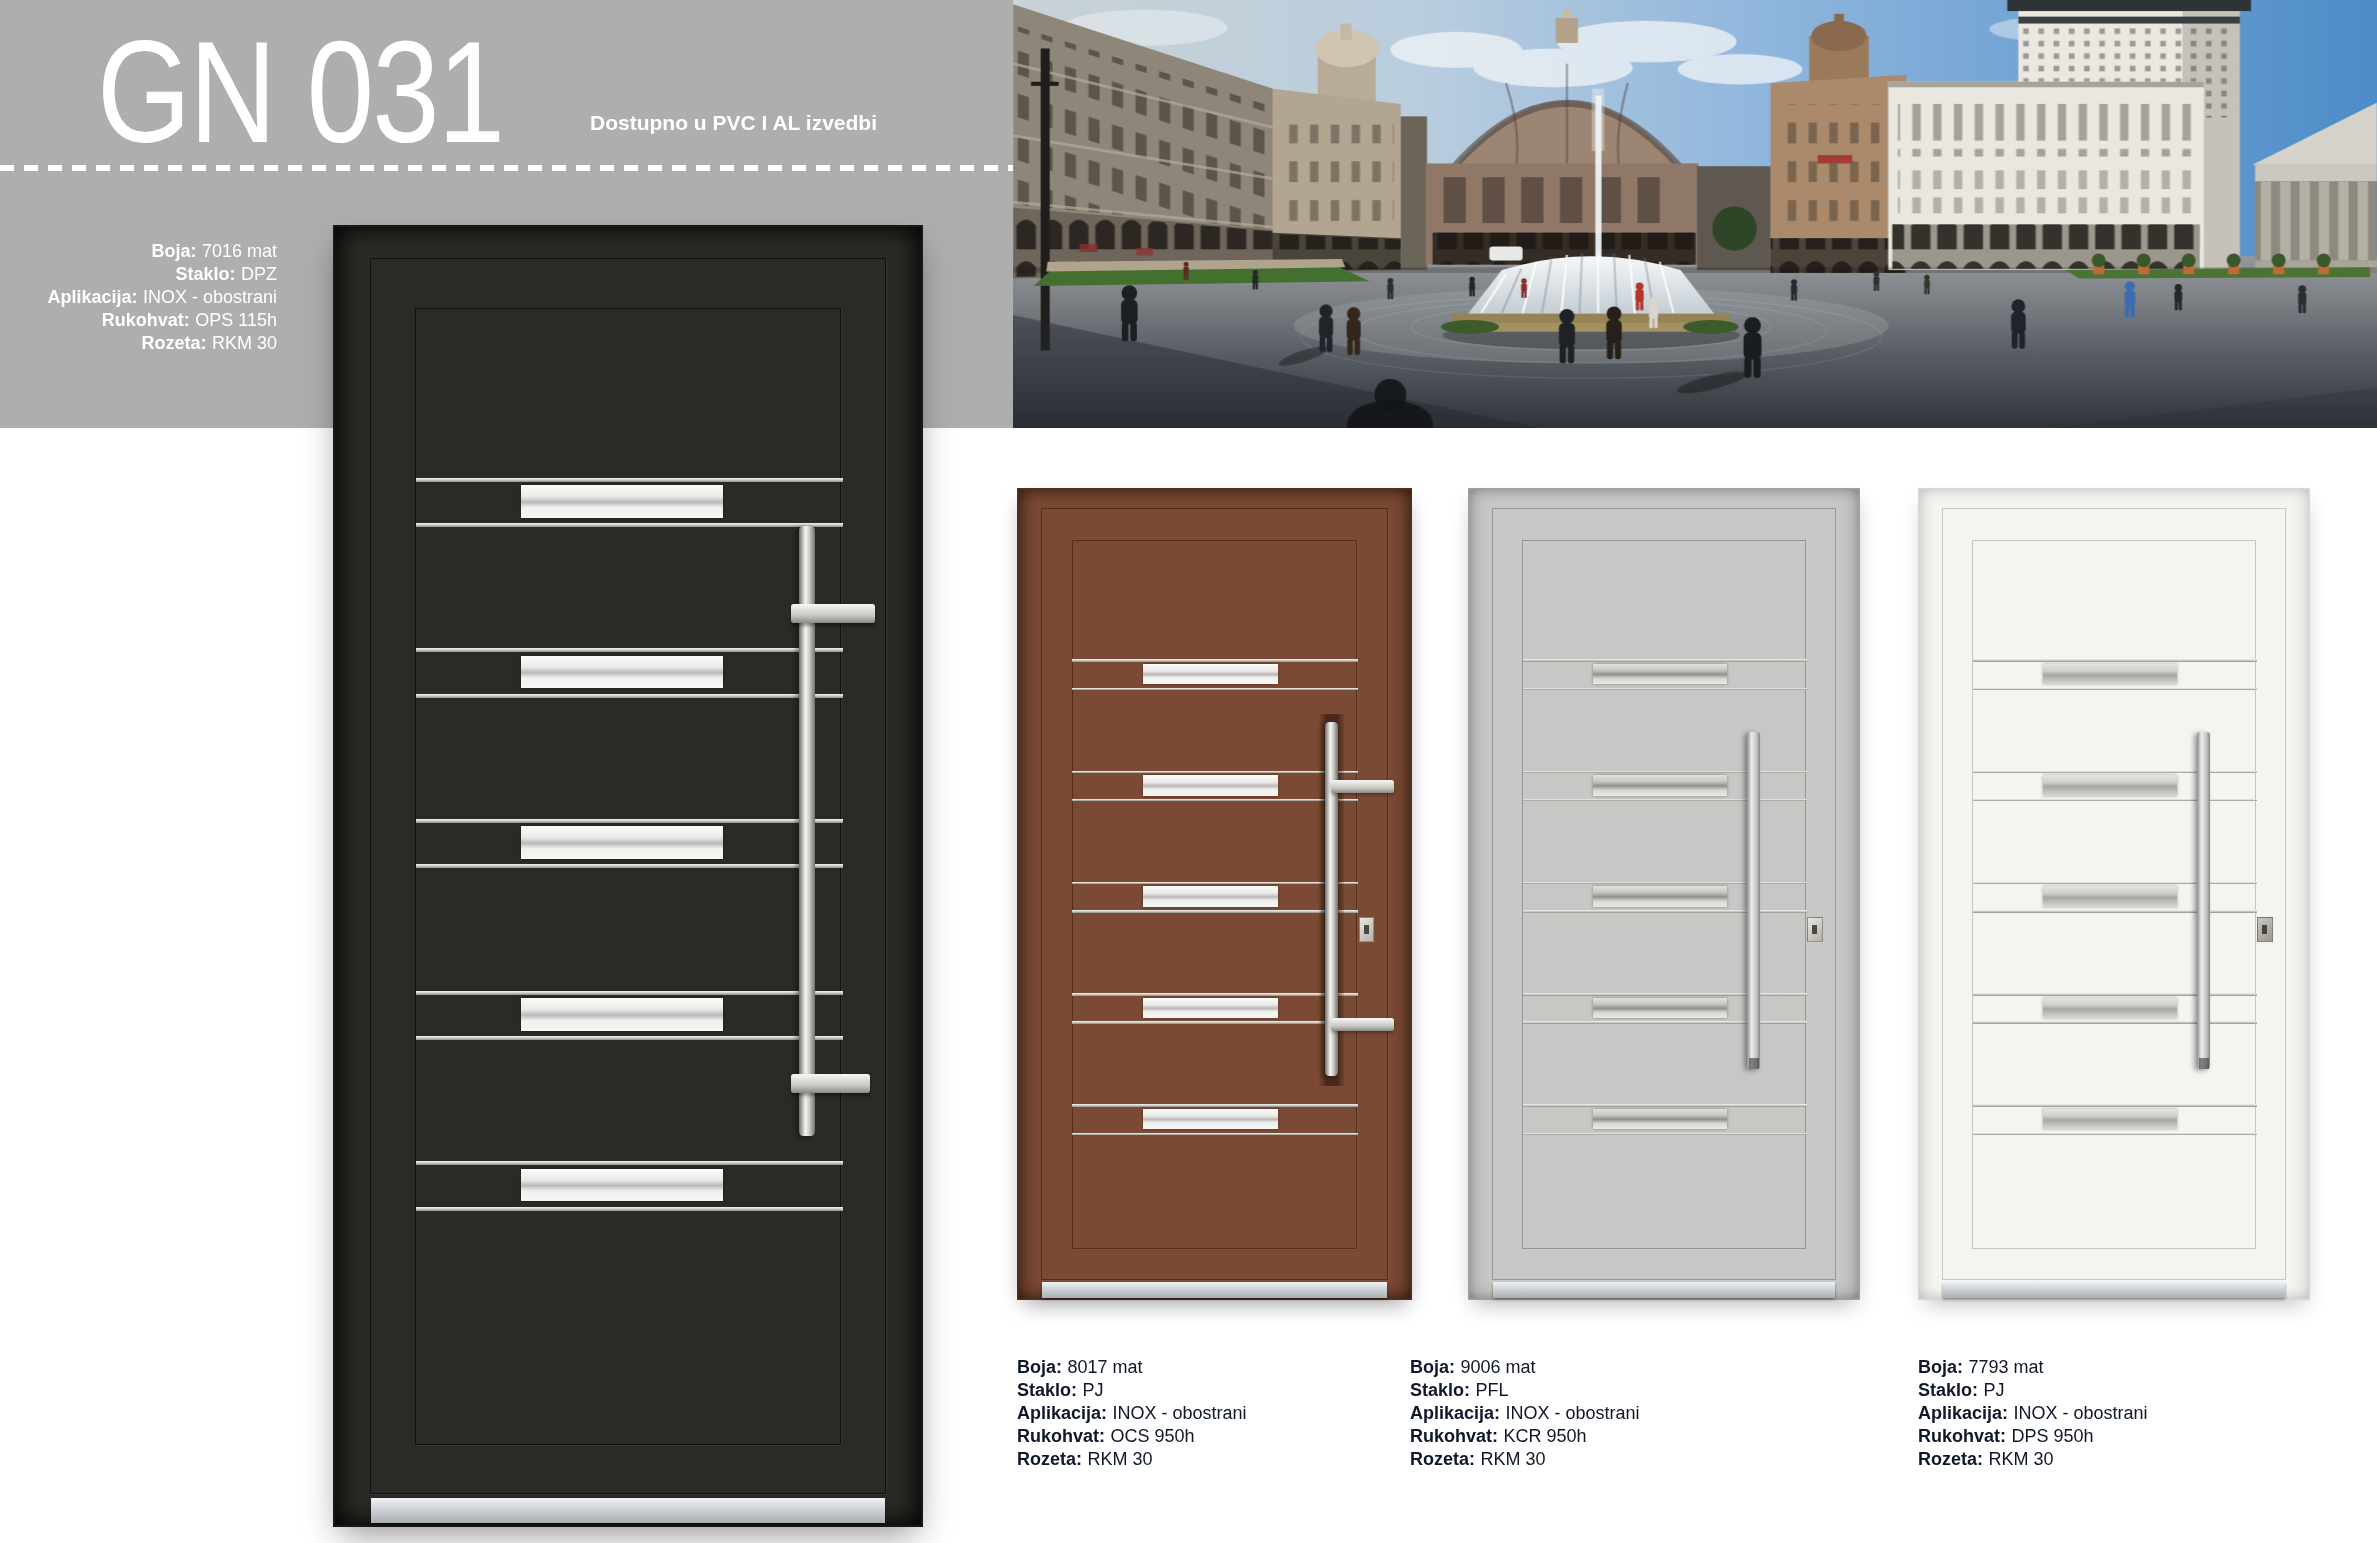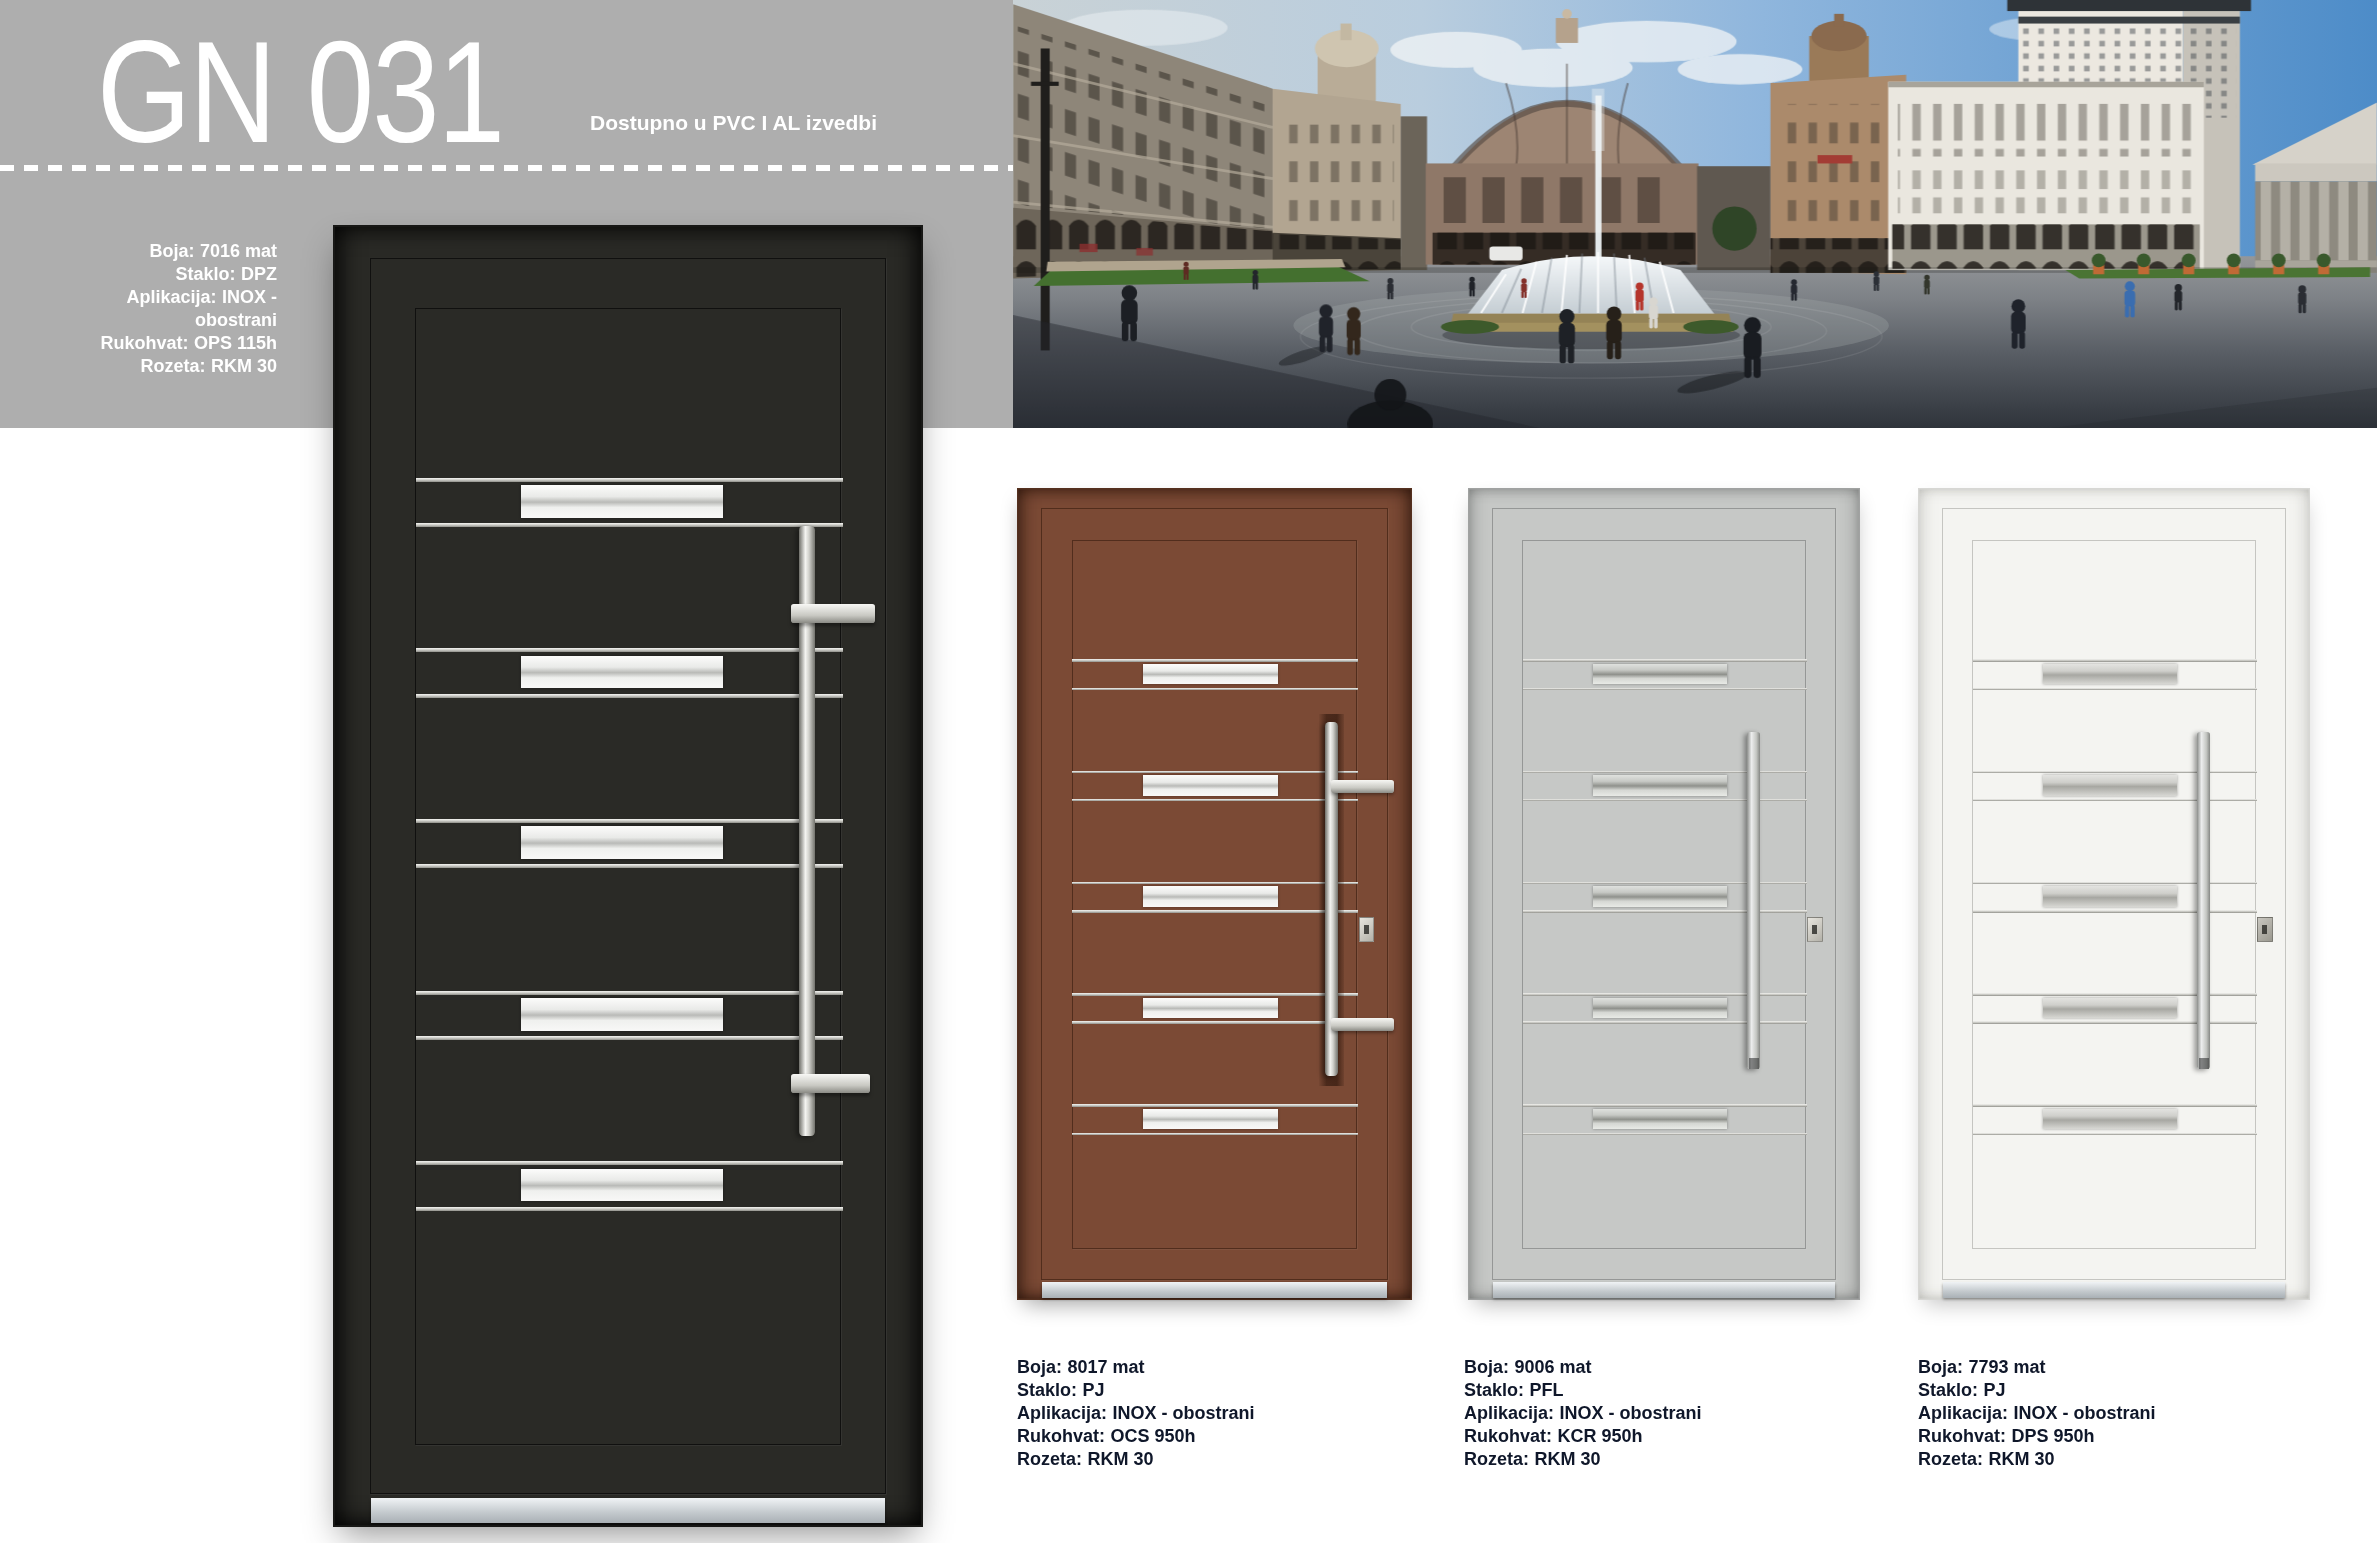--- a/index.html
+++ b/index.html
@@ -12,21 +12,21 @@
               font-weight:400;color:#fff;letter-spacing:-2.1px;
               transform:scaleX(.84);transform-origin:left top;white-space:nowrap;}
   .page-subtitle{position:absolute;left:590px;top:111px;font-size:21px;font-weight:700;color:#fff;white-space:nowrap;}
   .dash-divider{position:absolute;left:0;top:165px;width:1013px;height:5.5px;
                 background:repeating-linear-gradient(90deg,#fff 0 14.5px,rgba(0,0,0,0) 14.5px 24px);}
 
   
   .specs{position:absolute;font-size:18px;line-height:23px;color:#0f172a;}
   .specs--main{left:42px;top:240px;width:235px;text-align:right;color:#fff;}
   .spec-label{font-weight:700;}
-  .spec-value{font-weight:700;margin-left:5.5px;}
+  .spec-value{font-weight:400;margin-left:5.5px;}
 
   
   .door{position:absolute;background:var(--base,#888);}
   .door i,.door .stripe{position:absolute;display:block;}
 
   .gv{border:1.4px solid var(--grv,rgba(0,0,0,.4));box-shadow:0.7px 0.7px 0 rgba(255,255,255,.08);}
   .g1{left:6.2%;right:6.2%;top:2.5%;bottom:2.5%;}
   .g2{left:13.9%;right:13.9%;top:6.4%;bottom:6.3%;}
 
   .stripe{left:14.05%;width:72.4%;height:3.8%;}
@@ -503,21 +503,21 @@
       <div class="spec-line"><b class="spec-label">Boja:</b><span class="spec-value">8017 mat</span></div>
 
       <div class="spec-line"><b class="spec-label">Staklo:</b><span class="spec-value">PJ</span></div>
 
       <div class="spec-line"><b class="spec-label">Aplikacija:</b><span class="spec-value">INOX - obostrani</span></div>
 
       <div class="spec-line"><b class="spec-label">Rukohvat:</b><span class="spec-value">OCS 950h</span></div>
 
       <div class="spec-line"><b class="spec-label">Rozeta:</b><span class="spec-value">RKM 30</span></div>
     </div>
-  <div class="specs" style="left:1464px;top:1356px;width:298px">
+  <div class="specs" style="left:1410px;top:1356px;width:298px">
 
       <div class="spec-line"><b class="spec-label">Boja:</b><span class="spec-value">9006 mat</span></div>
 
       <div class="spec-line"><b class="spec-label">Staklo:</b><span class="spec-value">PFL</span></div>
 
       <div class="spec-line"><b class="spec-label">Aplikacija:</b><span class="spec-value">INOX - obostrani</span></div>
 
       <div class="spec-line"><b class="spec-label">Rukohvat:</b><span class="spec-value">KCR 950h</span></div>
 
       <div class="spec-line"><b class="spec-label">Rozeta:</b><span class="spec-value">RKM 30</span></div>

